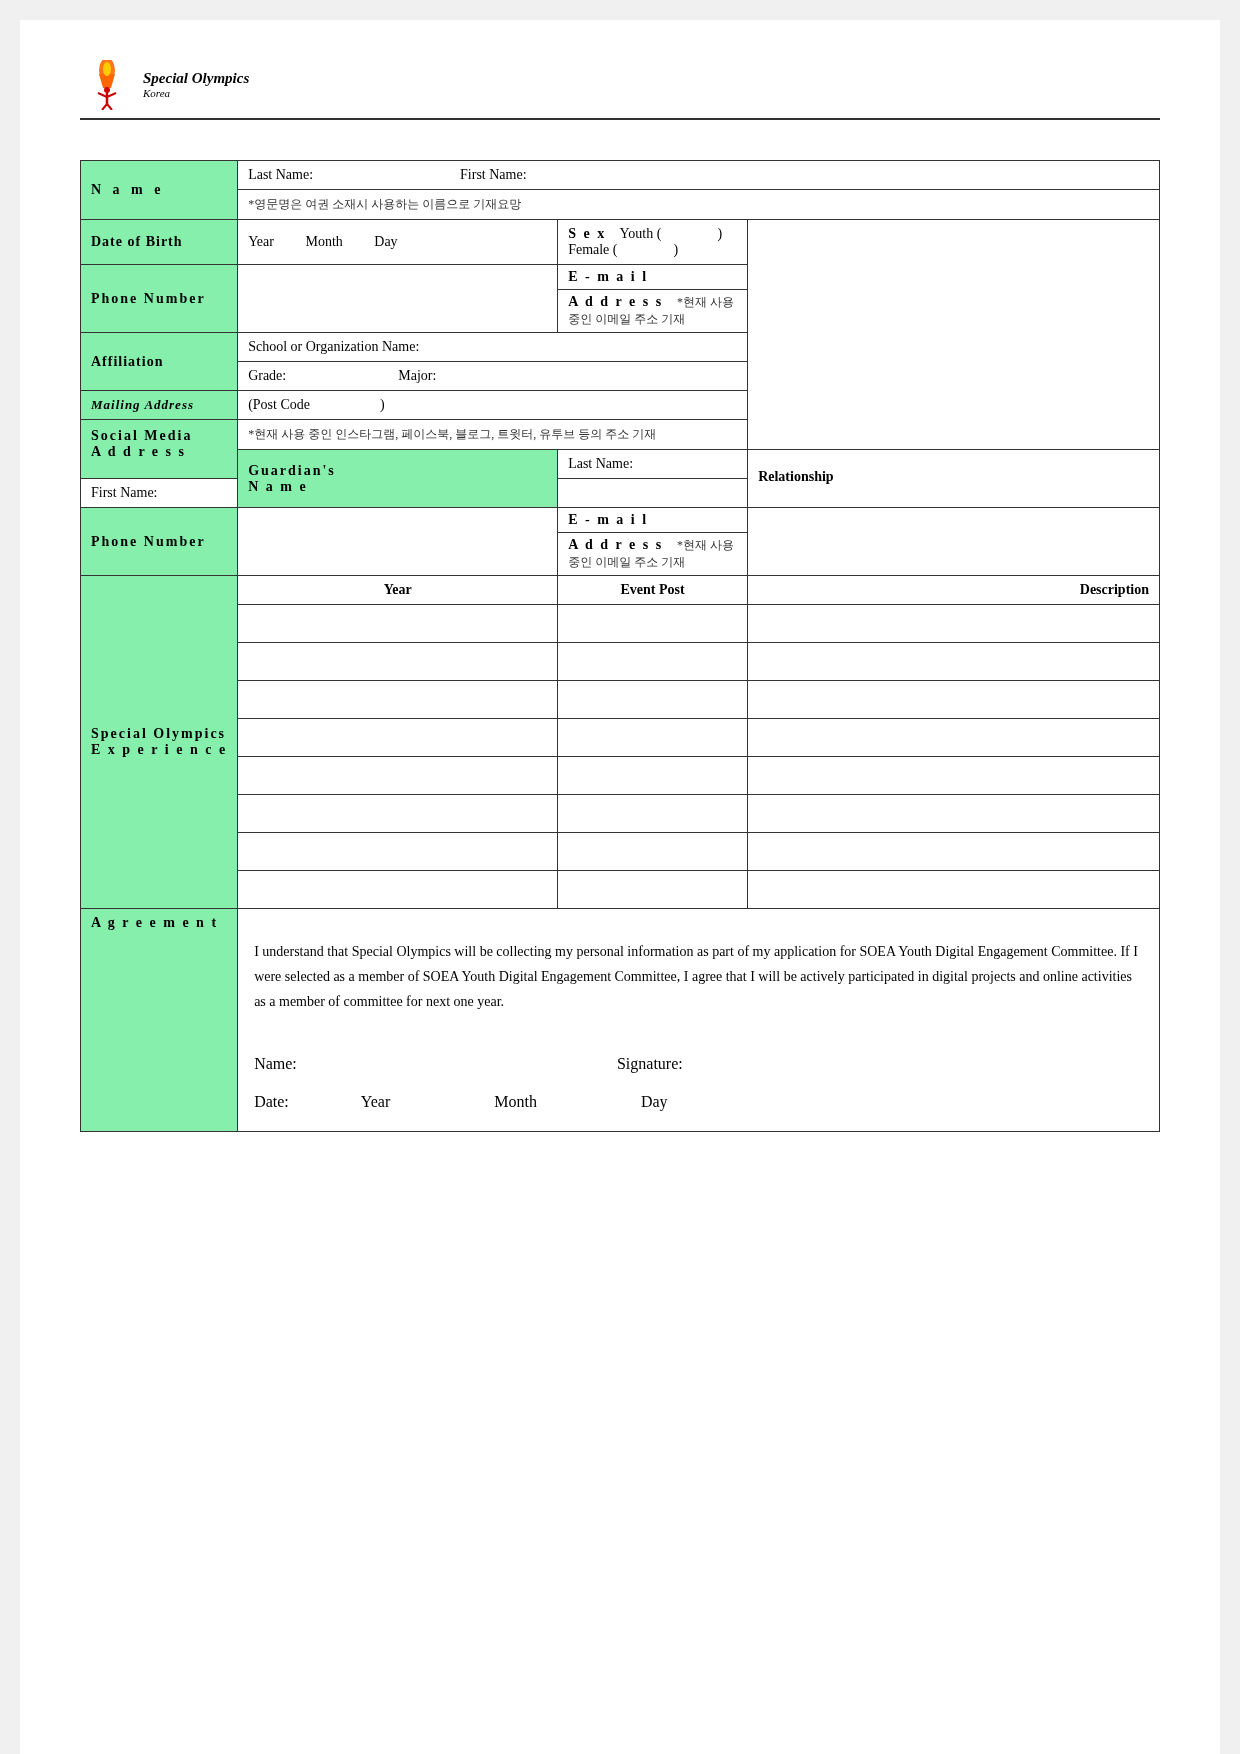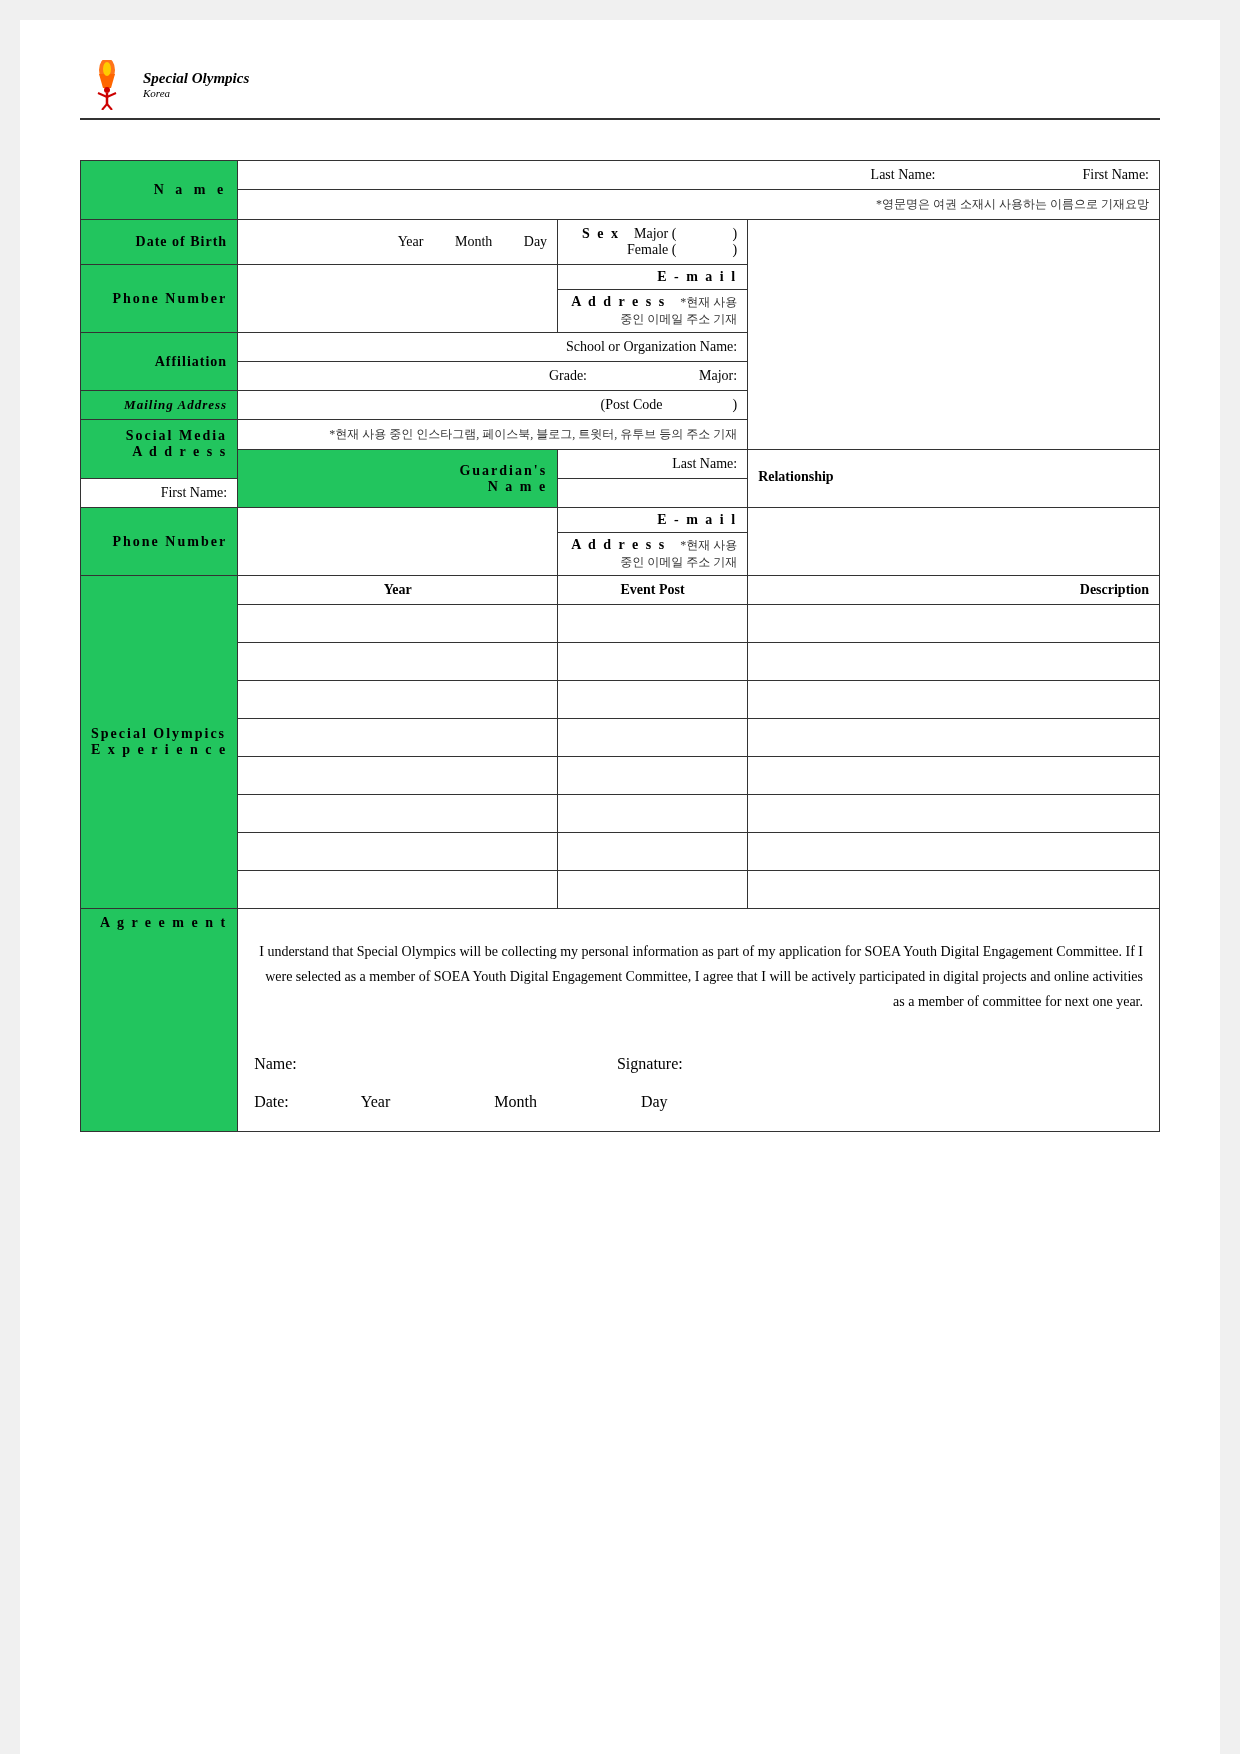--- a/index.html
+++ b/index.html
@@ -65,24 +65,23 @@
     .form-table {
       width: 100%;
       border-collapse: collapse;
       border: 1.5px solid #333;
       font-size: 14px;
     }
     .form-table td, .form-table th {
       border: 1px solid #333;
       padding: 6px 10px;
       vertical-align: middle;
-      text-align: right;
     }
     .label-cell {
-      background: #22c55e;
+      background: #86efac;
       font-weight: bold;
       white-space: nowrap;
       letter-spacing: 2px;
       font-size: 14px;
       padding: 8px 12px;
     }
     .label-cell-wide {
       width: 160px;
     }
     .row-name .label-cell {
@@ -169,21 +168,21 @@
       <td style="width:320px;">
         <span>Year</span>
         &nbsp;&nbsp;&nbsp;&nbsp;&nbsp;&nbsp;&nbsp;
         <span>Month</span>
         &nbsp;&nbsp;&nbsp;&nbsp;&nbsp;&nbsp;&nbsp;
         <span>Day</span>
       </td>
       <td>
         <span class="inner-label">S  e  x</span>
         &nbsp;&nbsp;
-        <span>Major  (</span>
+        <span>Youth  (</span>
         &nbsp;&nbsp;&nbsp;&nbsp;&nbsp;&nbsp;&nbsp;&nbsp;&nbsp;&nbsp;&nbsp;&nbsp;&nbsp;&nbsp;
         <span>)  Female  (</span>
         &nbsp;&nbsp;&nbsp;&nbsp;&nbsp;&nbsp;&nbsp;&nbsp;&nbsp;&nbsp;&nbsp;&nbsp;&nbsp;&nbsp;
         <span>)</span>
       </td>
     </tr>
 
     <tr>
       <td class="label-cell" rowspan="2" style="vertical-align:middle;">Phone  Number</td>
       <td rowspan="2" style="min-width:200px;"></td>

